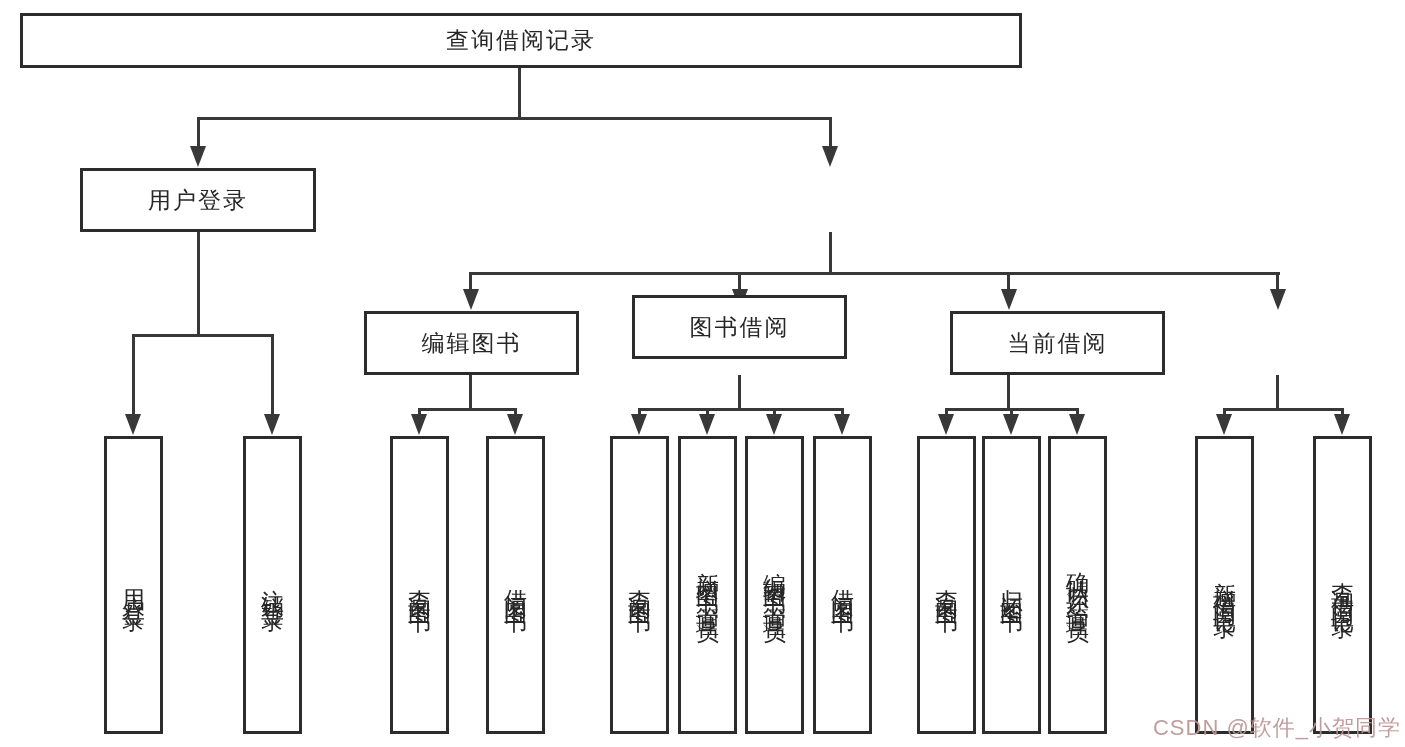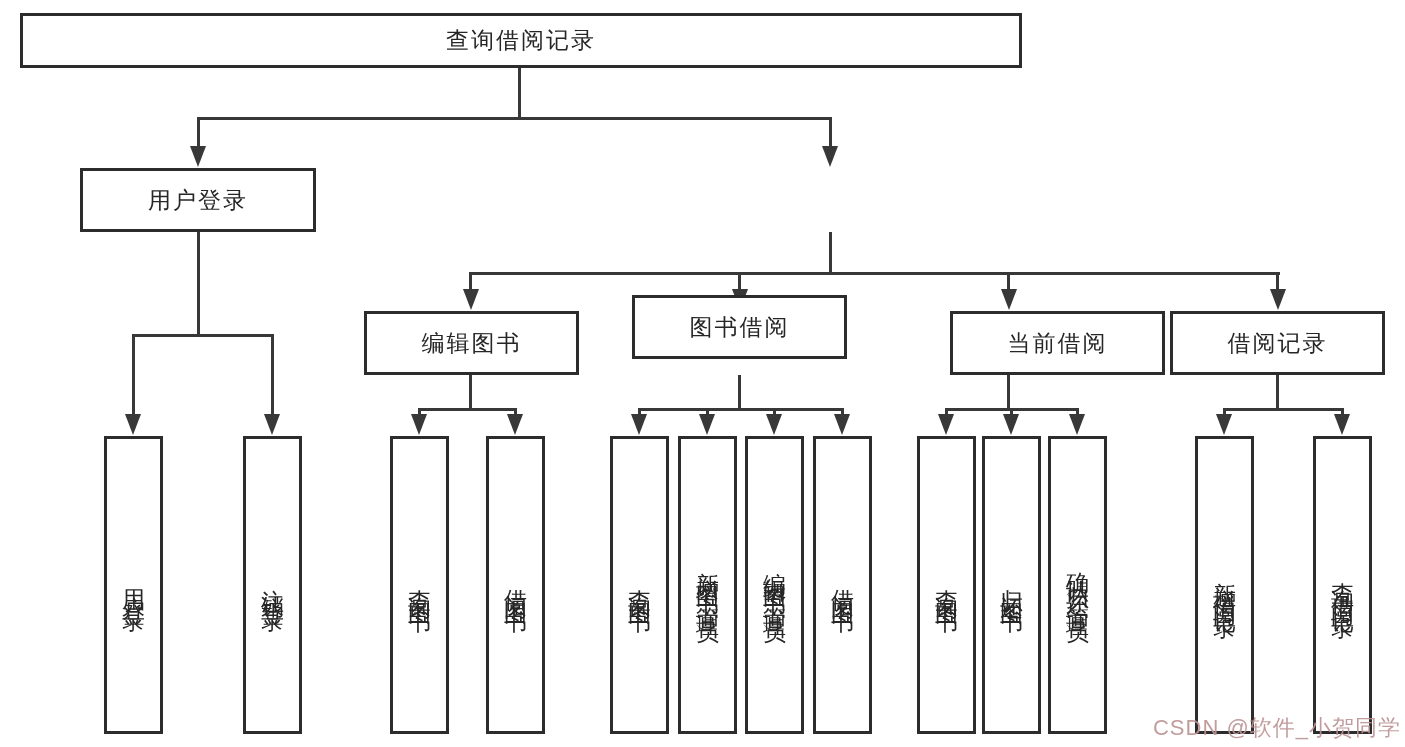--- a/index.html
+++ b/index.html
@@ -87,21 +87,20 @@
   <div class="vline" style="left:738px; top:272px; height:19px;"></div>
   <div class="arr" style="left:732px; top:289px;"></div>
   <div class="vline" style="left:1007px; top:272px; height:19px;"></div>
   <div class="arr" style="left:1001px; top:289px;"></div>
   <div class="vline" style="left:1276px; top:272px; height:19px;"></div>
   <div class="arr" style="left:1270px; top:289px;"></div>
 
   <div class="box hbox" style="left:364px; top:311px; width:215px; height:64px;">编辑图书</div>
   <div class="box hbox" style="left:632px; top:295px; width:215px; height:64px;">图书借阅</div>
   <div class="box hbox" style="left:902px; top:311px; width:215px; height:64px;margin-left:48px;">当前借阅</div>
-  <div class="box hbox" style="left:1170px; top:311px; width:215px; height:64px;">借阅记录</div>
 
   <div class="vline" style="left:469px; top:375px; height:35px;"></div>
   <div class="hline" style="left:418px; top:408px; width:99px;"></div>
   <div class="vline" style="left:418px; top:408px; height:8px;"></div>
   <div class="arr" style="left:411px; top:414px;"></div>
   <div class="vline" style="left:514px; top:408px; height:8px;"></div>
   <div class="arr" style="left:507px; top:414px;"></div>
 
   <div class="box vbox" style="left:390px; top:436px; width:59px; height:298px;">查询图书</div>
   <div class="box vbox" style="left:486px; top:436px; width:59px; height:298px;">借阅图书</div>

